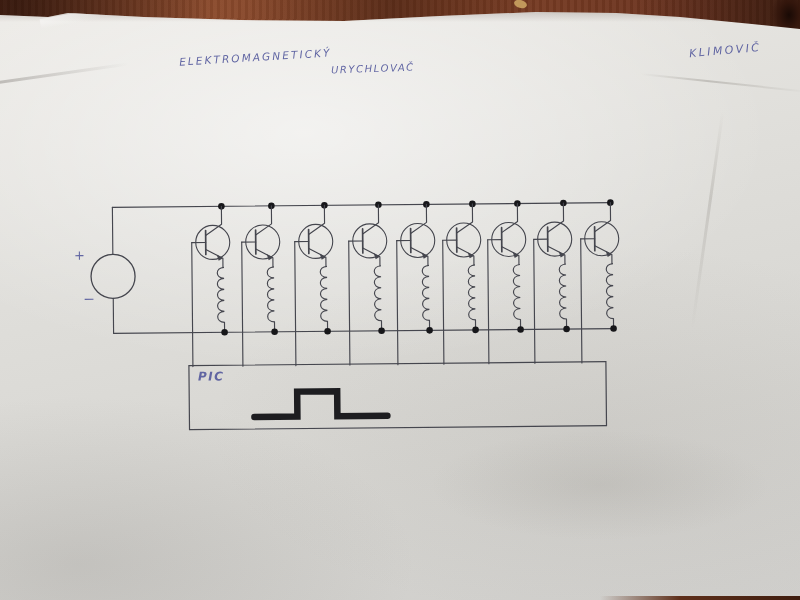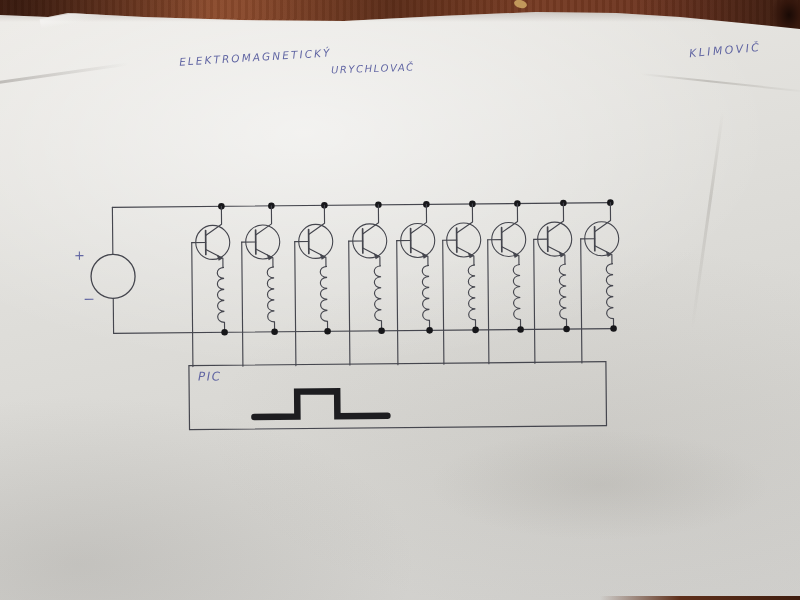--- a/index.html
+++ b/index.html
@@ -58,21 +58,21 @@
   
   .circuit-layer{position:absolute;inset:0;transform:rotate(-0.55deg);transform-origin:360px 270px;}
   #circuit-svg{position:absolute;inset:0;}
   
   .hw{position:absolute;color:#575c9e;font-style:italic;white-space:nowrap;opacity:.92;}
   .hw-title1{left:179px;top:51px;font-size:10.5px;letter-spacing:2.1px;transform:rotate(-3.5deg);}
   .hw-title2{left:331px;top:63px;font-size:10px;letter-spacing:1.6px;transform:rotate(-2deg);}
   .hw-signature{left:689px;top:44px;font-size:11px;letter-spacing:2.4px;transform:rotate(-5deg);}
   .hw-plus{left:74px;top:245px;font-size:13px;font-style:normal;}
   .hw-minus{left:83px;top:288px;font-size:14px;font-style:normal;}
-  .hw-pic{left:197px;top:368px;font-size:12px;letter-spacing:1.5px;}
+  .hw-pic{left:197px;top:368px;font-size:12px;letter-spacing:1.5px;font-weight:bold;}
 </style>
 </head>
 <body>
 
 <div class="table-bg"></div>
 <div class="knot"></div>
 <div class="speck"></div>
 
 <div class="paper">
   <div class="edge-shade"></div>

